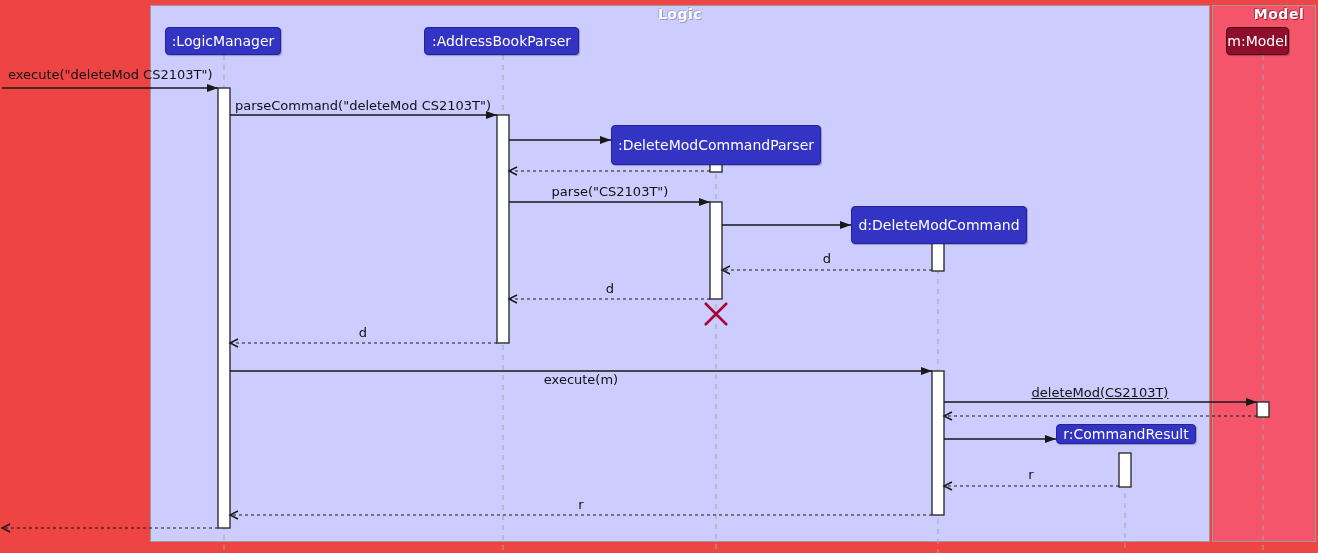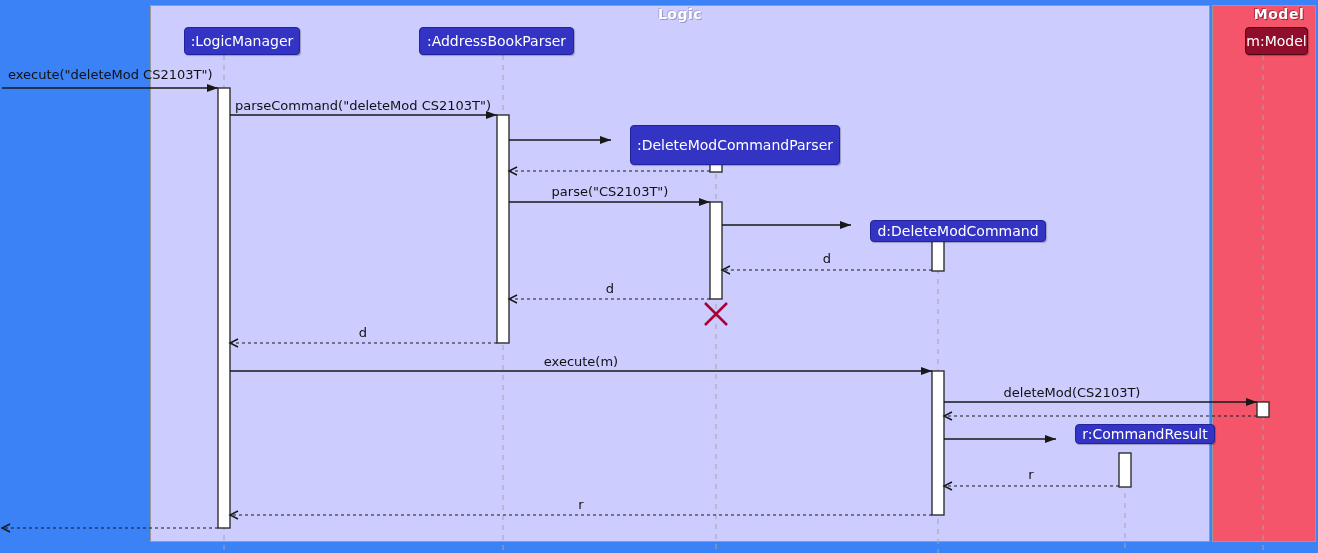--- a/index.html
+++ b/index.html
@@ -1,20 +1,20 @@
 <!DOCTYPE html>
 <html style="--logic-frame-fill: #CCCCFF; --model-frame-fill: #F4556A; --logic-participant-fill: #3333C4; --model-participant-fill: #8F0E2B; --frame-title-color: #FFFFFF; --arrow-color: #181818; --lifeline-color: #A5A5A5; --destroy-marker-color: #A80036;"><head>
 <meta charset="utf-8">
 <style>
   html, body { margin: 0; padding: 0; background: #ffffff; }
   .canvas {
     position: relative;
     width: 1318px;
     height: 553px;
-    background: #3b82f6;
+    background: #ef4444;
     font-family: "DejaVu Sans", sans-serif;
     overflow: hidden;
   }
   .frame { position: absolute; box-sizing: border-box; border: 1px solid #9a9a9a; }
   .frame.logic { left: 150px; top: 5px; width: 1060px; height: 537px; background: var(--logic-frame-fill, #CCCCFF); }
   .frame.model { left: 1212px; top: 5px; width: 104px; height: 537px; background: var(--model-frame-fill, #F4556A); }
   .frame-title {
     position: absolute; top: 6px; text-align: center;
     font-size: 14px; font-weight: bold; color: var(--frame-title-color, #FFFFFF);
     letter-spacing: 0.5px;
@@ -29,21 +29,20 @@
   .msg-return { stroke: var(--arrow-color, #181818); stroke-width: 1.2; stroke-dasharray: 3 3; }
   .destroy { stroke: var(--destroy-marker-color, #A80036); stroke-width: 2.5; }
 
   .participant {
     position: absolute; box-sizing: border-box;
     display: flex; align-items: center; justify-content: center;
     background: var(--logic-participant-fill, #3333C4);
     color: #ffffff; font-size: 14px; white-space: nowrap;
     border: 1px solid #22229a; border-radius: 4px;
     box-shadow: 1px 1px 1px rgba(0,0,0,0.25);
-    margin-left: 19px;
   }
   .participant.model-obj { background: var(--model-participant-fill, #8F0E2B); border-color: #4a0714; }
 
   .msg-label {
     position: absolute; font-size: 13px; color: #111111;
     white-space: nowrap; line-height: 15px;
   }
   .msg-label.centered { transform: translateX(-50%); }
 </style>
 </head>
@@ -100,30 +99,30 @@
     <line class="msg-return" x1="932" y1="515" x2="230" y2="515" marker-end="url(#mkOpen)"></line>
     <line class="msg-return" x1="218" y1="528" x2="2" y2="528" marker-end="url(#mkOpen)"></line>
 
     <g>
       <line class="destroy" x1="705" y1="303" x2="727" y2="325"></line>
       <line class="destroy" x1="727" y1="303" x2="705" y2="325"></line>
     </g>
   </svg>
 
   <div class="participant" style="left:165px; top:27px; width:116px; height:28px;">:LogicManager</div>
-  <div class="participant" style="left:400px; top:27px; width:155px; height:28px;">:AddressBookParser</div>
+  <div class="participant" style="left:424px; top:27px; width:155px; height:28px;">:AddressBookParser</div>
   <div class="participant" style="left:611px; top:125px; width:210px; height:40px;">:DeleteModCommandParser</div>
-  <div class="participant" style="left:851px; top:220px; width:176px; height:22px;">d:DeleteModCommand</div>
+  <div class="participant" style="left:851px; top:206px; width:176px; height:38px;">d:DeleteModCommand</div>
   <div class="participant" style="left:1056px; top:424px; width:140px; height:20px;">r:CommandResult</div>
   <div class="participant model-obj" style="left:1226px; top:27px; width:63px; height:28px;">m:Model</div>
 
   <div class="msg-label" style="left:8px; top:67px;">execute("deleteMod CS2103T")</div>
   <div class="msg-label centered" style="left:363px; top:98px;">parseCommand("deleteMod CS2103T")</div>
   <div class="msg-label centered" style="left:610px; top:184px;">parse("CS2103T")</div>
   <div class="msg-label centered" style="left:827px; top:251px;">d</div>
   <div class="msg-label centered" style="left:610px; top:281px;">d</div>
   <div class="msg-label centered" style="left:363px; top:325px;">d</div>
-  <div class="msg-label centered" style="left:581px; top:354px;">execute(m)</div>
-  <div class="msg-label centered" style="left:1072px; top:385px;">deleteMod(CS2103T)</div>
+  <div class="msg-label centered" style="left:581px; top:372px;">execute(m)</div>
+  <div class="msg-label centered" style="left:1100px; top:385px;text-decoration:underline;">deleteMod(CS2103T)</div>
   <div class="msg-label centered" style="left:1031px; top:467px;">r</div>
   <div class="msg-label centered" style="left:581px; top:497px;">r</div>
 
 </div>
 
 </body></html>

